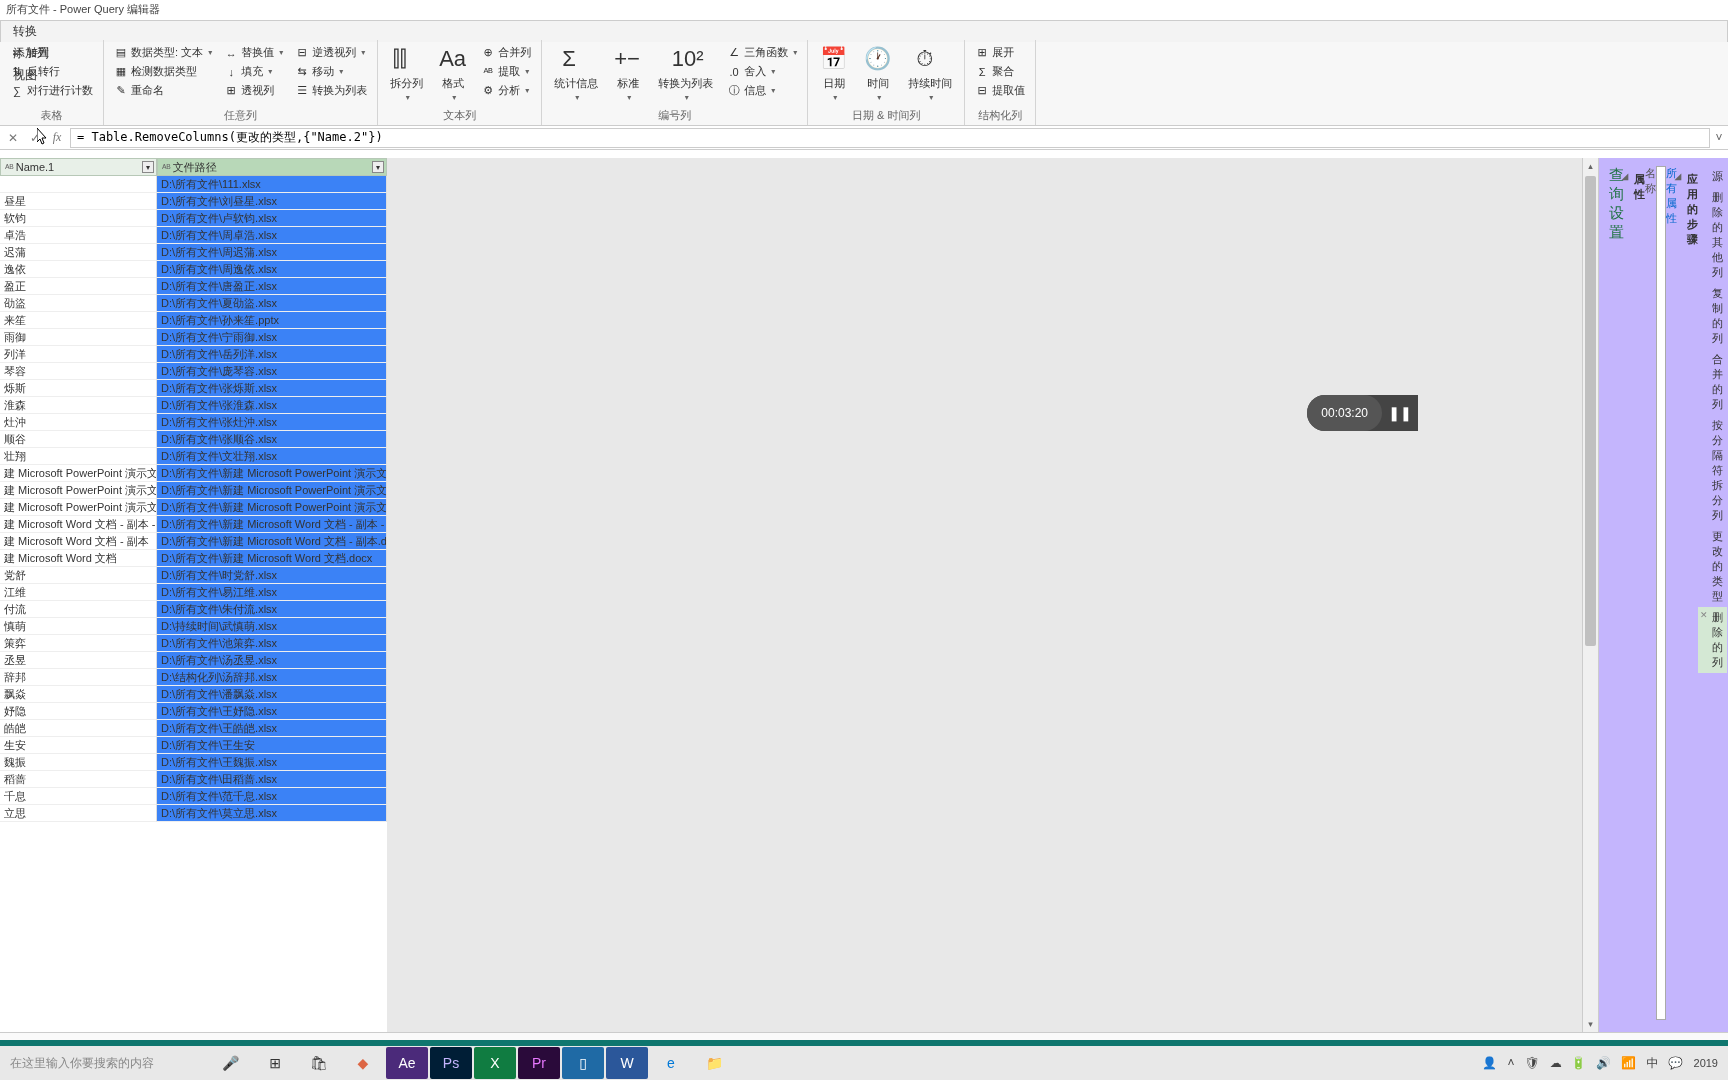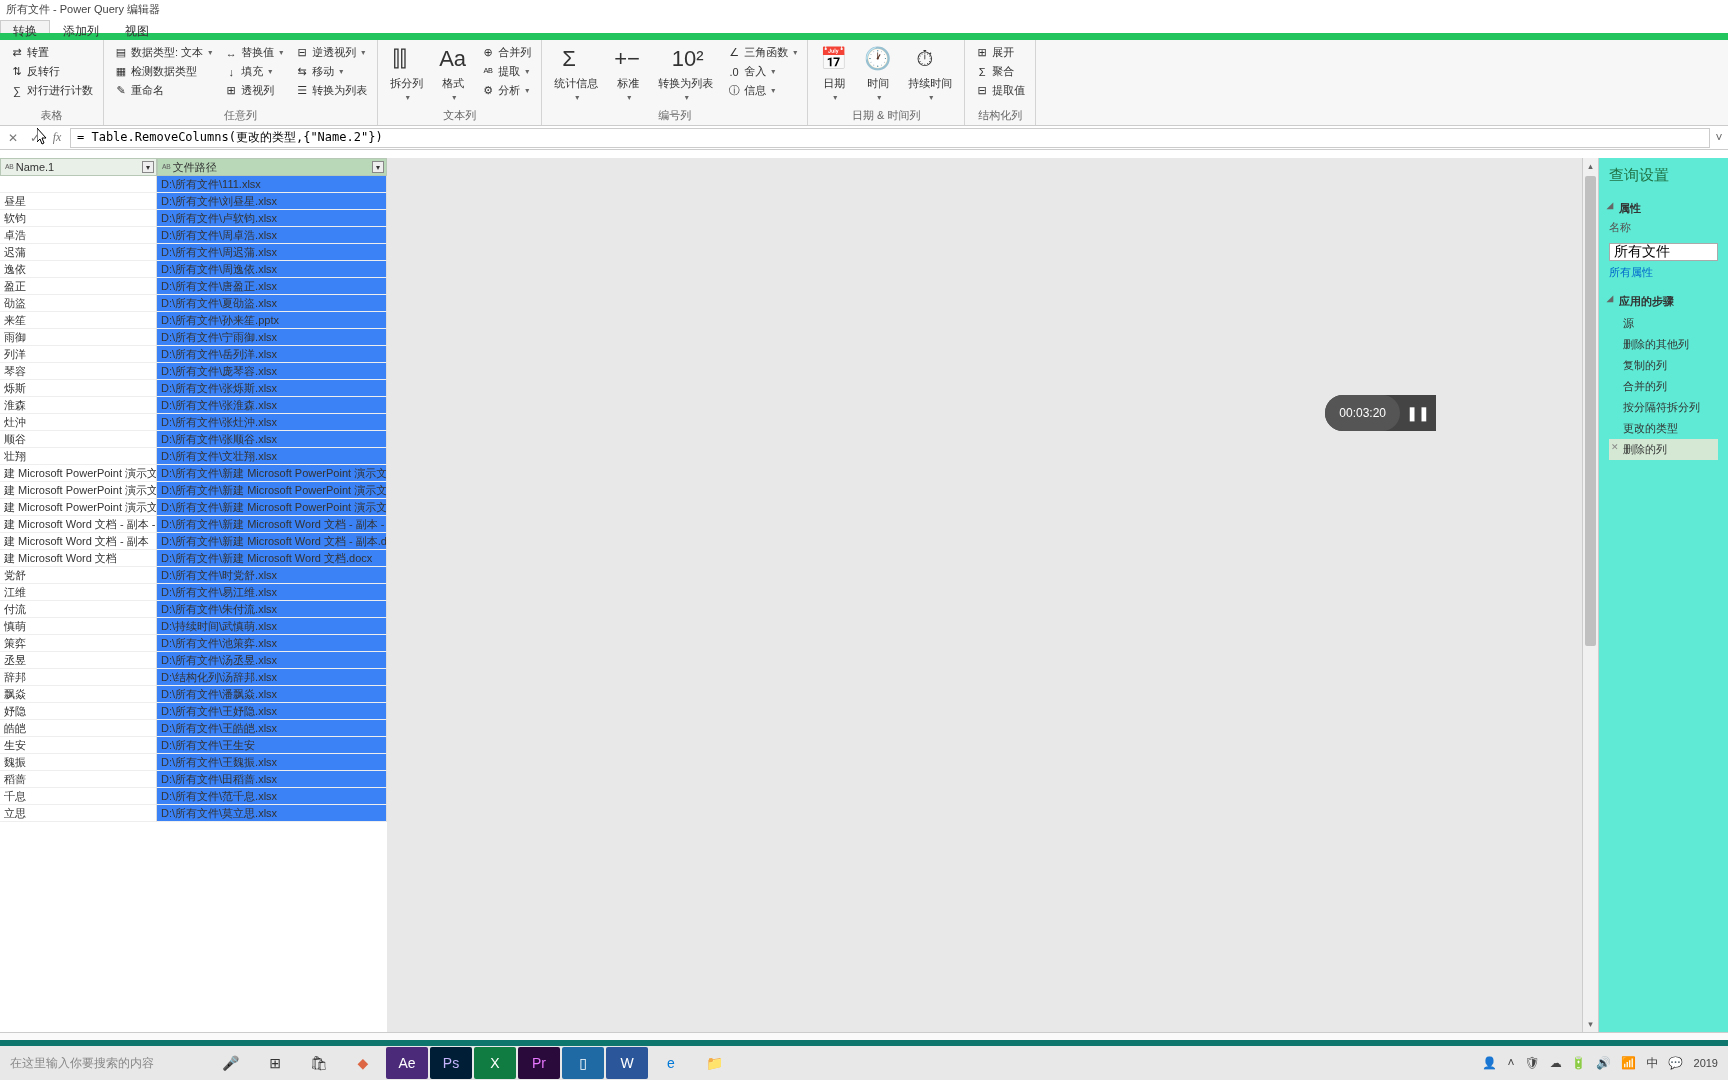--- a/index.html
+++ b/index.html
@@ -1,20 +1,20 @@
 <!DOCTYPE html>
 <html><head>
 <meta charset="utf-8">
 <style>
 * { margin: 0; padding: 0; box-sizing: border-box; font-family: "Microsoft YaHei", "Segoe UI", sans-serif; }
 body { background: #fff; font-size: 12px; color: #333; overflow: hidden; width: 1728px; height: 1080px; position: relative; }
 
 .title-bar { height: 20px; padding: 2px 6px; font-size: 11px; color: #444; background: #fff; }
 
-.tabs { display: flex; border-bottom: 7px solid #22c55e; height: 20px; }
+.tabs { display: flex; border-bottom: 3px solid #22c55e; height: 20px; flex-direction: column; }
 .tab { padding: 2px 12px; font-size: 12px; cursor: pointer; border: 1px solid transparent; border-bottom: none; }
 .tab.active { background: #f3f3f3; border-color: #ccc; }
 
 .ribbon { display: flex; border-bottom: 1px solid #ccc; background: #f7f7f7; height: 86px; }
 .ribbon-group { display: flex; flex-direction: column; border-right: 1px solid #d4d4d4; padding: 2px 4px 0; }
 .ribbon-group-content { flex: 1; display: flex; align-items: flex-start; }
 .ribbon-group-label { text-align: center; font-size: 11px; color: #666; padding: 2px 0; }
 .ribbon-col { display: flex; flex-direction: column; gap: 2px; padding: 2px 4px; }
 .ribbon-item { display: flex; align-items: center; gap: 3px; font-size: 11px; color: #333; padding: 1px 2px; white-space: nowrap; cursor: pointer; }
 .ribbon-icon { width: 14px; height: 14px; display: inline-flex; align-items: center; justify-content: center; font-size: 11px; }
@@ -46,32 +46,32 @@
 .cell.c2 { width: 230px; background: #3b82f6; }
 
 .grid-spacer { flex: 1; background: #e8e8e8; position: relative; }
 .vscroll { position: absolute; right: 0; top: 0; bottom: 0; width: 16px; background: #f0f0f0; border-left: 1px solid #ccc; }
 .vscroll-thumb { position: absolute; left: 2px; right: 2px; background: #c0c0c0; border-radius: 2px; }
 .vscroll-btn { position: absolute; left: 0; right: 0; height: 16px; display: flex; align-items: center; justify-content: center; font-size: 9px; color: #666; cursor: pointer; }
 
 .cursor { position: absolute; left: 37px; top: 128px; width: 12px; height: 18px; pointer-events: none; z-index: 100; }
 .cursor svg { width: 100%; height: 100%; }
 
-.settings { width: 130px; border-left: 1px solid #ccc; padding: 8px 10px; background: #5eead4; display: flex; flex-direction: column; }
+.settings { width: 130px; border-left: 1px solid #ccc; padding: 8px 10px; background: #c4b5fd; display: flex; flex-direction: row; }
 .settings-title { font-size: 15px; color: #217346; font-weight: 400; margin-bottom: 10px; }
 .sect-head { font-size: 11px; color: #333; font-weight: bold; margin: 6px 0 4px; position: relative; padding-left: 10px; }
 .sect-head::before { content: "◢"; position: absolute; left: -2px; font-size: 8px; color: #666; }
 .prop-label { font-size: 11px; color: #555; margin-bottom: 8px; }
 .prop-input { width: 100%; border: 1px solid #aaa; padding: 0 4px; font-size: 14px; margin-bottom: 4px; }
 .prop-link { font-size: 11px; color: #0066cc; cursor: pointer; margin-bottom: 8px; }
 .step { font-size: 11px; padding: 3px 4px 3px 14px; cursor: pointer; position: relative; }
 .step.active { background: #d4e8d4; }
 .step.active::before { content: "✕"; position: absolute; left: 2px; font-size: 9px; color: #888; }
 
-.recorder { position: fixed; right: 292px; top: 395px; display: flex; align-items: center; background: #444; border-radius: 20px 0 0 20px; height: 36px; z-index: 50; }
+.recorder { position: fixed; right: 310px; top: 395px; display: flex; align-items: center; background: #444; border-radius: 20px 0 0 20px; height: 36px; z-index: 50; }
 .rec-time { background: #555; color: #fff; padding: 0 14px; height: 36px; display: flex; align-items: center; border-radius: 18px; font-size: 12px; }
 .rec-pause { width: 36px; height: 36px; display: flex; align-items: center; justify-content: center; color: #fff; font-size: 14px; cursor: pointer; }
 
 .taskbar { position: absolute; bottom: 0; left: 0; right: 0; height: 40px; background: #e8e8e8; border-top: 6px solid #0f766e; display: flex; align-items: center; }
 .tb-search { flex: 0 0 200px; padding: 0 10px; font-size: 12px; color: #888; }
 .tb-icons { display: flex; gap: 2px; padding: 0 10px; }
 .tb-icon { width: 42px; height: 32px; display: flex; align-items: center; justify-content: center; font-size: 14px; cursor: pointer; border-radius: 2px; }
 .tb-tray { margin-left: auto; display: flex; align-items: center; gap: 10px; padding: 0 10px; font-size: 11px; color: #444; }
 .tb-tray-icon { cursor: pointer; font-size: 12px; }
 

